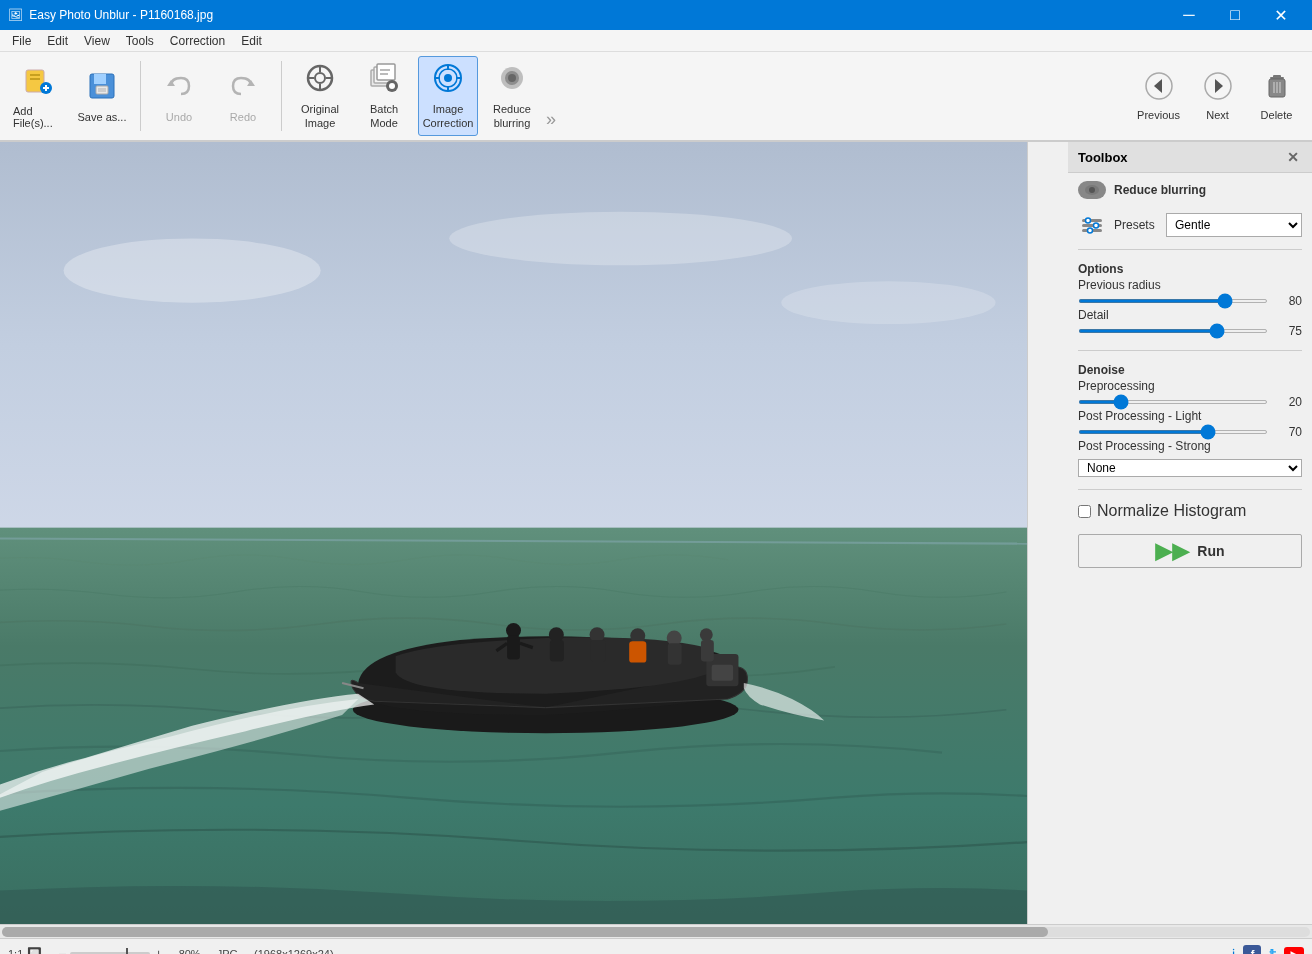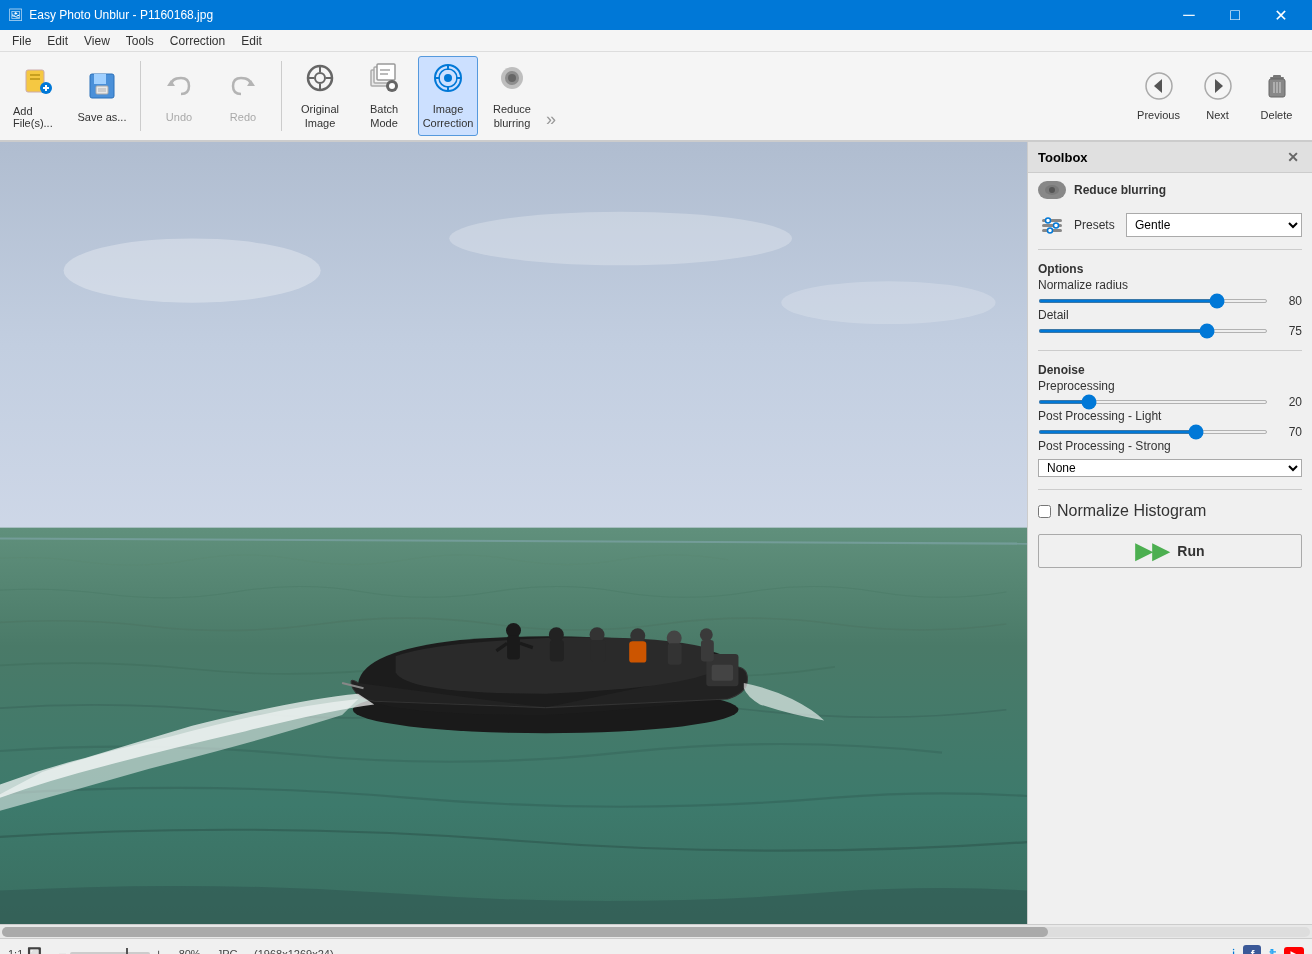--- a/index.html
+++ b/index.html
@@ -88,20 +88,21 @@
     }
 
     
     #toolbox {
       width: 285px;
       background: #f0f0f0;
       border-left: 1px solid #ccc;
       display: flex;
       flex-direction: column;
       overflow-y: auto;
+      padding-left: 40px;
     }
     #toolbox-header {
       display: flex;
       align-items: center;
       justify-content: space-between;
       padding: 6px 10px;
       background: #e0e0e0;
       border-bottom: 1px solid #ccc;
       font-weight: bold;
       font-size: 13px;
@@ -518,21 +519,21 @@
           <option>Custom</option>
         </select>
       </div>
 
       <div class="divider"></div>
 
       <div>
         <div class="group-label">Options</div>
 
         <div class="slider-row">
-          <span class="slider-label">Normalize radius</span>
+          <span class="slider-label">Previous radius</span>
           <div class="slider-container">
             <input type="range" min="0" max="100" value="80" id="smoothing-slider" style="">
             <span class="slider-value" id="smoothing-val">80</span>
           </div>
         </div>
 
         <div class="slider-row">
           <span class="slider-label">Detail</span>
           <div class="slider-container">
             <input type="range" min="0" max="100" value="75" id="detail-slider" style="">

